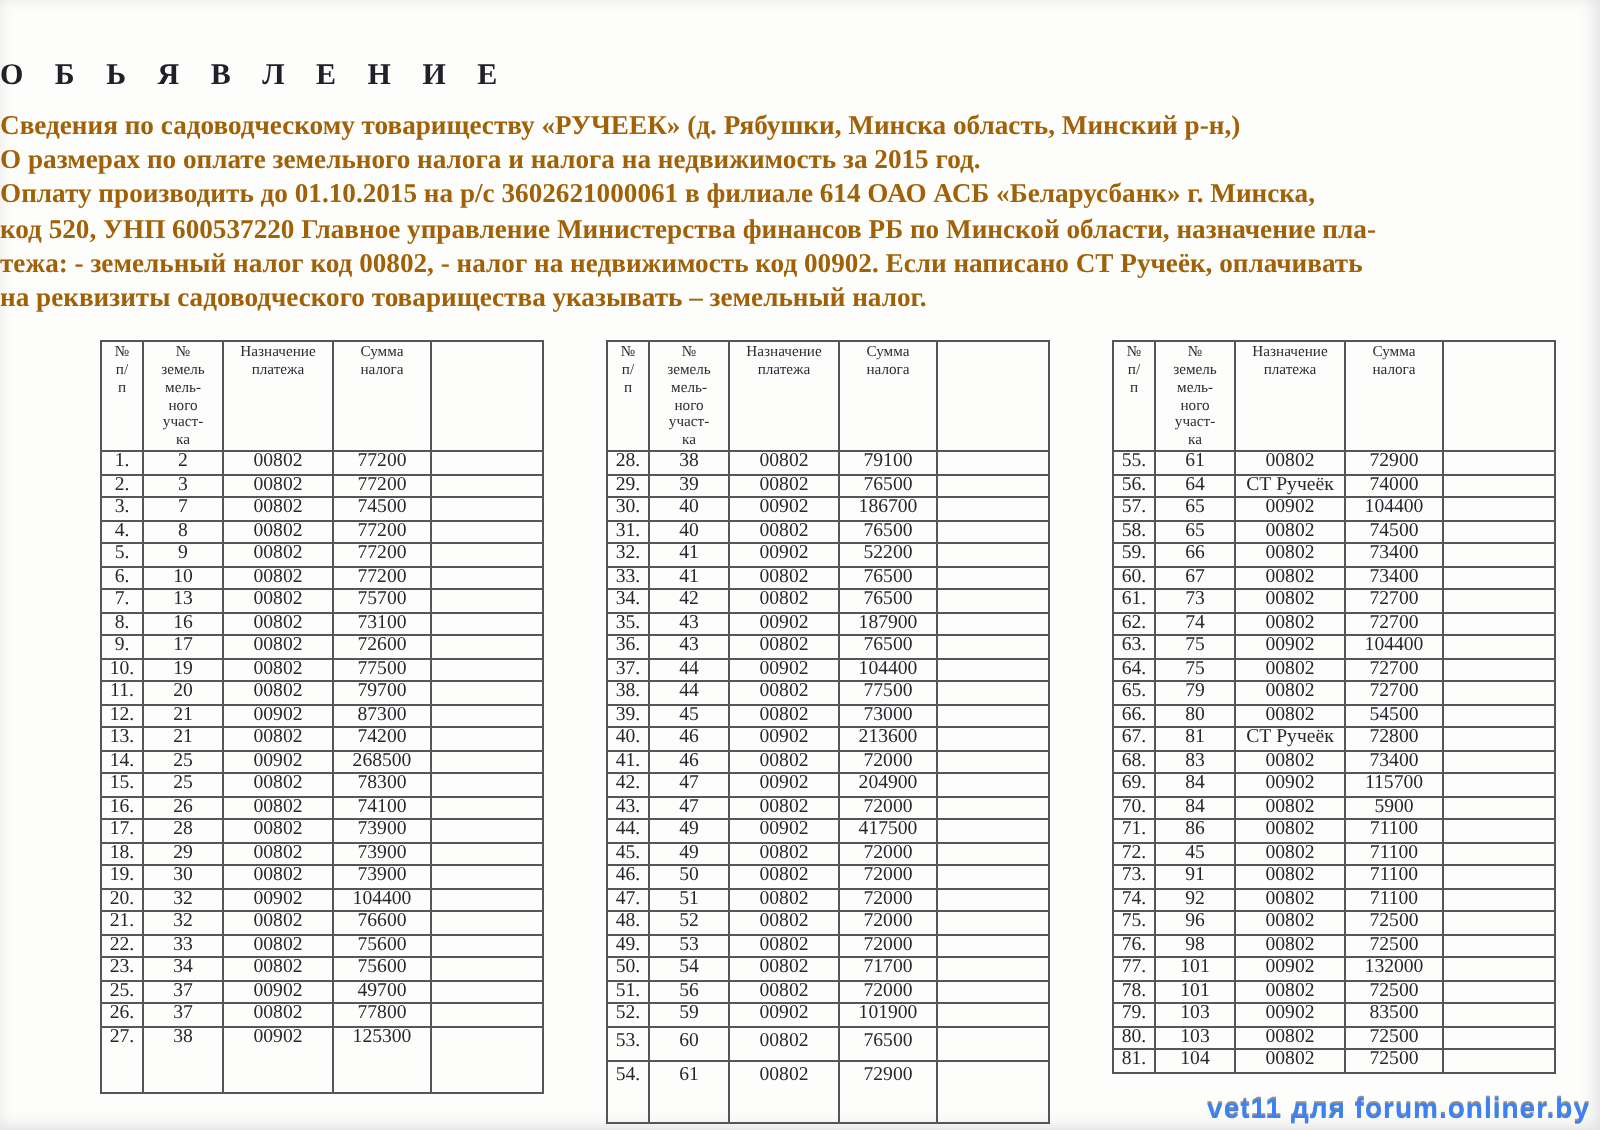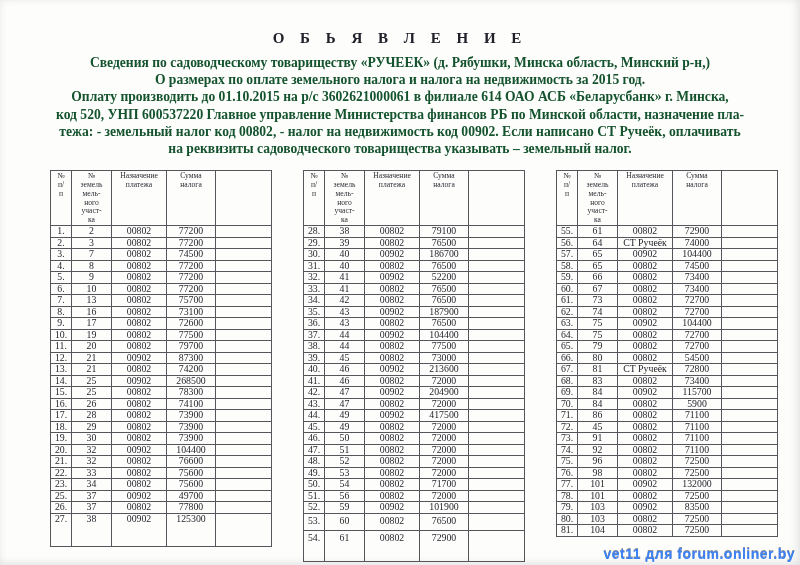--- a/index.html
+++ b/index.html
@@ -6,34 +6,34 @@
   .page{
     position:relative;
     width:800px;height:565px;
     background:#fdfdfc;
     font-family:"Liberation Serif", serif;
     color:#26262e;
     overflow:hidden;
     box-shadow: inset -3px -2px 8px rgba(120,120,125,.18), inset 2px 0 6px rgba(160,160,165,.08);
   }
   .header{
-    text-align:center;
+    text-align:left;
     padding-top:30px;
     font-weight:bold;
   }
   .title{
     font-size:15px;
     letter-spacing:6px;
     margin-bottom:7px;
     color:#20202a;
   }
   .hline{
     font-size:13.6px;
     line-height:17.2px;
-    color:#14532d;
+    color:#a16207;
   }
   .tables{
     display:flex;
     margin:13px 0 0 50px;
     gap:31px;
     align-items:flex-start;
   }
   table.t{
     border-collapse:collapse;
     table-layout:fixed;

